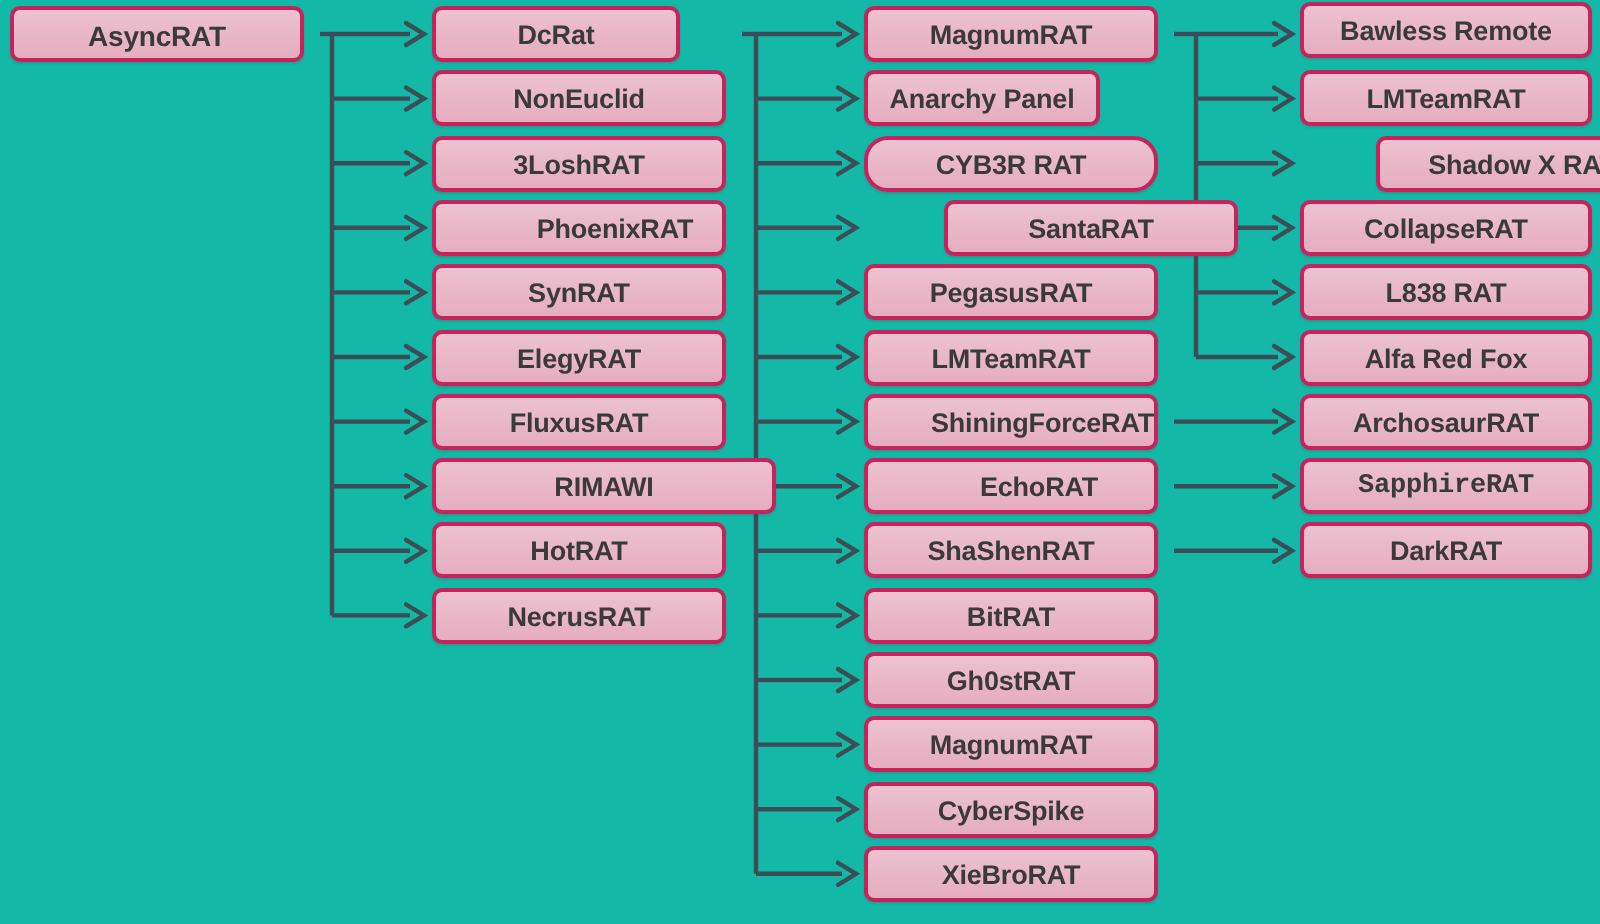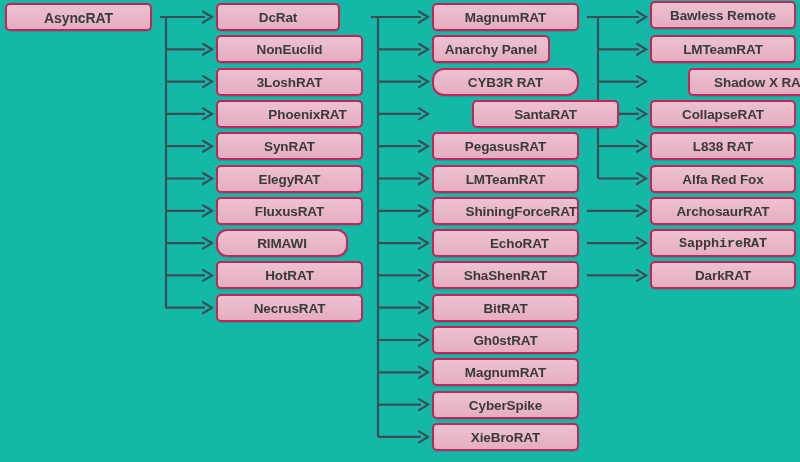--- a/index.html
+++ b/index.html
@@ -126,21 +126,21 @@
     </svg>
   <div id="node-layer">
       <div class="node root" style="left: 5px; top: 3px; width: 147px;">AsyncRAT</div>
       <div class="node" style="left: 216px; top: 3px; width: 124px;">DcRat</div>
       <div class="node" style="left: 216px; top: 35.3px; width: 147px;">NonEuclid</div>
       <div class="node" style="left: 216px; top: 67.6px; width: 147px;">3LoshRAT</div>
       <div class="node" style="left: 216px; top: 99.9px; width: 147px; padding-left: 36px;">PhoenixRAT</div>
       <div class="node" style="left: 216px; top: 132.2px; width: 147px;">SynRAT</div>
       <div class="node" style="left: 216px; top: 164.5px; width: 147px;">ElegyRAT</div>
       <div class="node" style="left: 216px; top: 196.8px; width: 147px;">FluxusRAT</div>
-      <div class="node" style="left: 216px; top: 229.1px; width: 132px; border-radius: 11px;">RIMAWI</div>
+      <div class="node" style="left: 216px; top: 229.1px; width: 172px;">RIMAWI</div>
       <div class="node" style="left: 216px; top: 261.4px; width: 147px;">HotRAT</div>
       <div class="node" style="left: 216px; top: 293.7px; width: 147px;">NecrusRAT</div>
       <div class="node" style="left: 432px; top: 3px; width: 147px;">MagnumRAT</div>
       <div class="node" style="left: 432px; top: 35.3px; width: 118px;">Anarchy Panel</div>
       <div class="node" style="left: 432px; top: 67.6px; width: 147px; border-radius: 12px;">CYB3R RAT</div>
       <div class="node" style="left: 432px; top: 99.9px; width: 147px; margin-left: 40px;">SantaRAT</div>
       <div class="node" style="left: 432px; top: 132.2px; width: 147px;">PegasusRAT</div>
       <div class="node" style="left: 432px; top: 164.5px; width: 147px;">LMTeamRAT</div>
       <div class="node" style="left: 432px; top: 196.8px; width: 147px; text-align: right;">ShiningForceRAT</div>
       <div class="node" style="left: 432px; top: 229.1px; width: 147px; padding-left: 28px;">EchoRAT</div>

